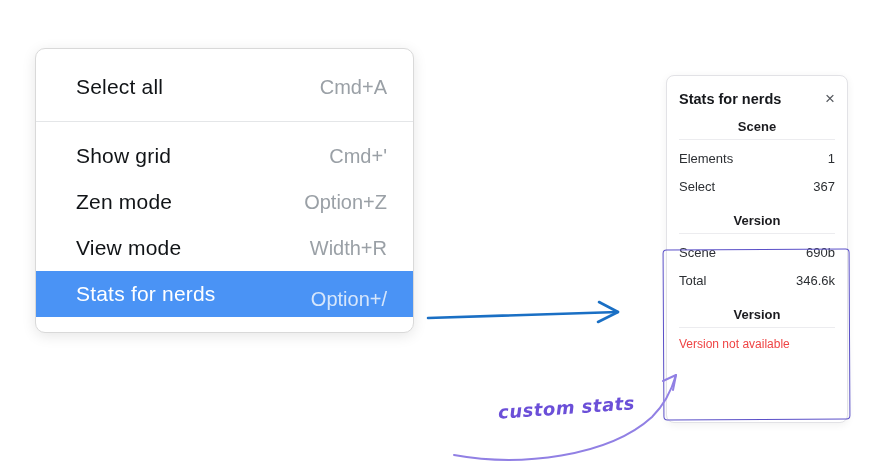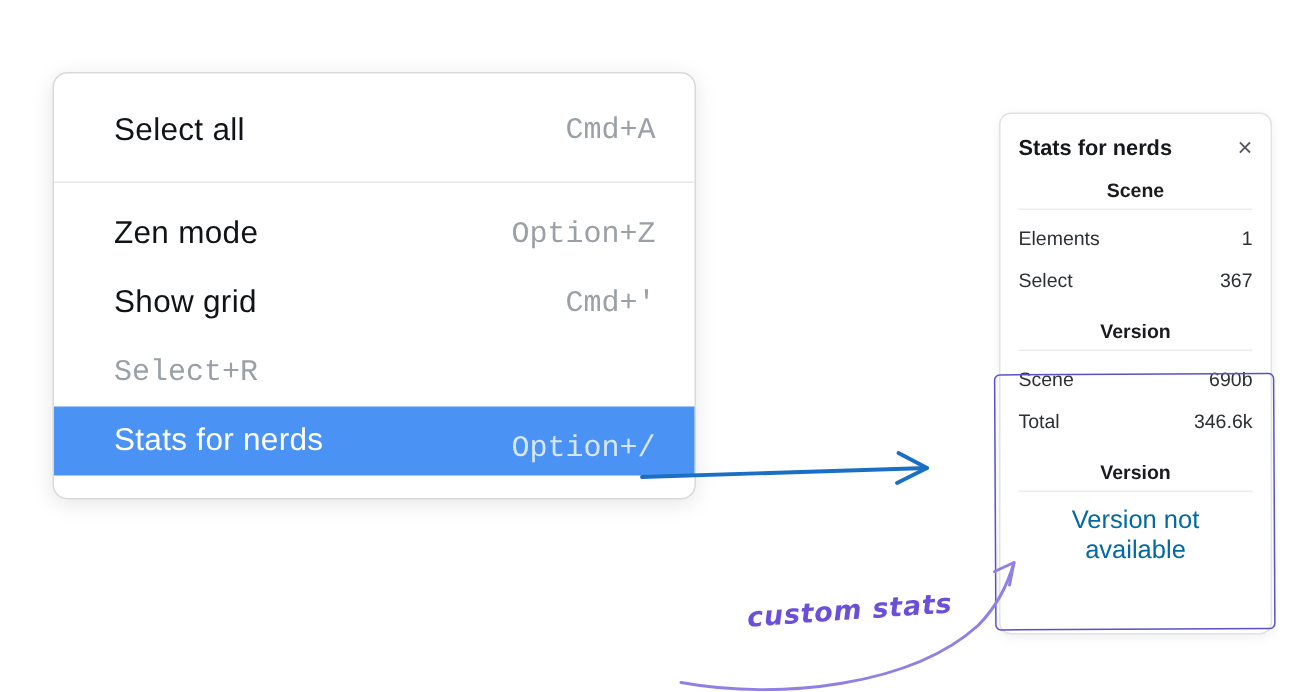--- a/index.html
+++ b/index.html
@@ -1,33 +1,33 @@
 <!DOCTYPE html>
 <html><head>
 <meta charset="utf-8">
 <style>
   * { margin: 0; padding: 0; box-sizing: border-box; }
   html, body { width: 873px; height: 461px; background: #ffffff; overflow: hidden; }
   body { font-family: "Liberation Sans", sans-serif; position: relative; }
 
   
   .context-menu {
-    position: absolute; left: 35px; top: 48px; width: 429px;
+    position: absolute; left: 35px; top: 48px; width: 379px;
     background: #ffffff;
     border: 1px solid #d9d9d9;
     border-radius: 10px;
     box-shadow: 0 3px 14px rgba(0,0,0,0.10);
     padding: 15px 0;
   }
   .menu-item {
     height: 46px; display: flex; align-items: center; justify-content: space-between;
     padding: 0 26px 0 40px; cursor: default;
   }
   .mi-label { font-size: 21px; font-weight: 500; color: #111417; letter-spacing: 0.2px; }
-  .mi-shortcut { font-size: 20px; color: #9aa0a6; font-family: Liberation Mono, monospace; }
+  .mi-shortcut { font-size: 20px; color: #9aa0a6; }
   .menu-divider { height: 1px; background: #e4e6e8; margin: 11px 0; }
   .menu-item.selected { background: #4a93f5; }
   .menu-item.selected .mi-label { color: #ffffff; }
   .menu-item.selected .mi-shortcut { color: #d6e6fb; margin-top: 11px; }
 
   
   .main-arrow { position: absolute; left: 425px; top: 298px; }
 
   
   .stats-panel {
@@ -44,21 +44,21 @@
   .close { font-size: 17px; color: #55585e; cursor: pointer; line-height: 1; }
   .sec-heading {
     font-size: 13px; font-weight: bold; text-align: center;
     margin-top: 12px; padding-bottom: 5px; border-bottom: 1px solid #ececef;
   }
   .sec-rows { padding-top: 5px; }
   .stat-row {
     display: flex; justify-content: space-between; align-items: baseline;
     font-size: 13px; color: #2c2f33; height: 28px; line-height: 28px;
   }
-  .sec-note { font-size: 17px; color: #0369a1; padding-top: 9px; text-align: center; }
+  .sec-note { font-size: 12px; color: #ef4444; padding-top: 9px; }
 
   
   .highlight-rect {
     position: absolute; left: 663px; top: 249px; width: 187px; height: 171px;
     border: 1.6px solid #5b50c8; border-radius: 4px;
     transform: rotate(-0.3deg);
     pointer-events: none;
   }
 
   
@@ -75,29 +75,30 @@
 </head>
 <body>
 
 <div class="context-menu">
   <div class="menu-item">
     <span class="mi-label">Select all</span>
     <span class="mi-shortcut">Cmd+A</span>
   </div>
   <div class="menu-divider"></div>
   <div class="menu-item">
+    <span class="mi-label">Show grid</span>
+    <span class="mi-shortcut">Cmd+'</span>
+  </div>
+  <div class="menu-item">
     <span class="mi-label">Zen mode</span>
     <span class="mi-shortcut">Option+Z</span>
   </div>
   <div class="menu-item">
-    <span class="mi-label">Show grid</span>
-    <span class="mi-shortcut">Cmd+'</span>
-  </div>
-  <div class="menu-item">
-    <span class="mi-shortcut">Select+R</span>
+    <span class="mi-label">View mode</span>
+    <span class="mi-shortcut">Width+R</span>
   </div>
   <div class="menu-item selected">
     <span class="mi-label">Stats for nerds</span>
     <span class="mi-shortcut">Option+/</span>
   </div>
 </div>
 
 <svg class="main-arrow" width="205" height="34" viewBox="0 0 205 34">
   <g stroke="#1a6fc4" stroke-width="2.6" fill="none" stroke-linecap="round" stroke-linejoin="round">
     <path d="M 3 20 L 193 14"></path>

